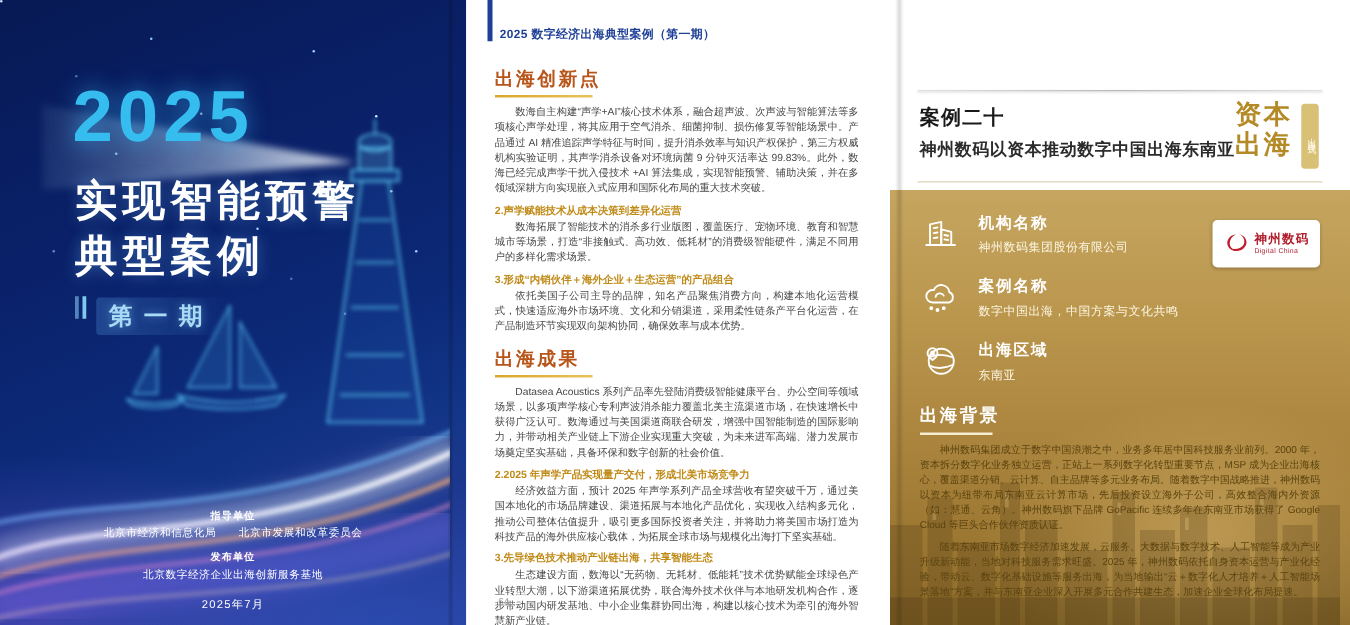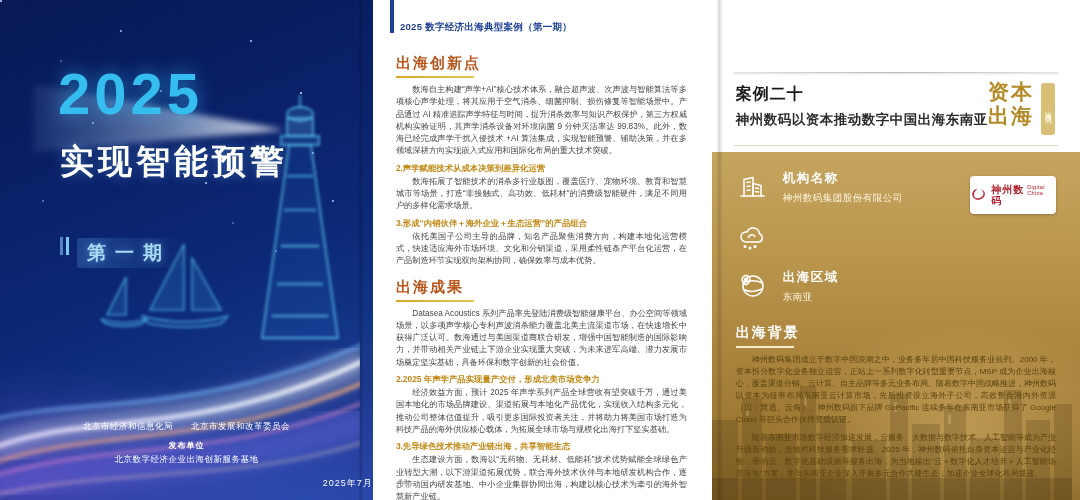--- a/index.html
+++ b/index.html
@@ -35,21 +35,21 @@
   .issue-bars i:nth-child(1){ height:18px; opacity:.6; }
   .issue-bars i:nth-child(2){ height:18px; }
   .issue-badge { color:#a9dbf6; font-size:19px; font-weight:bold; letter-spacing:9px;
     padding:2px 14px 2px 10px; border-radius:3px;
     background:linear-gradient(90deg, rgba(90,160,230,.28), rgba(90,160,230,0));
     text-shadow:0 0 8px rgba(130,210,255,.5);margin-top:14px; }
 
   .cover-footer { position:absolute; left:0; right:0; bottom:10px; text-align:center; color:#fff; z-index:5; }
   .cf-label { font-size:8px; font-weight:bold; margin-top:7px; letter-spacing:1px; }
   .cf-orgs  { font-size:8.5px; margin-top:3px; letter-spacing:.5px; }
-  .cf-date  { font-size:9px; margin-top:11px; letter-spacing:1px;text-align:right; }
+  .cf-date  { font-size:9px; margin-top:11px; letter-spacing:1px; }
 
   
   .page-mid { position:relative; width:360px; height:500px; background:#fff; }
   .mid-bar { position:absolute; left:17px; top:0; width:4px; height:33px; background:#1e3f96; }
   .mid-title { position:absolute; left:27px; top:21px; font-size:9.5px; font-weight:bold; color:#1e3f96; letter-spacing:.3px; }
   .mid-body { position:absolute; left:23px; right:25px; top:44px; }
   .section-head { font-size:15px; font-weight:bold; color:#b8551a; letter-spacing:2px; margin:10px 0 6px; }
   .section-head::after { content:''; display:block; width:78px; height:2px; margin-top:3px;
     background:linear-gradient(90deg,#d9a72c,#e8c35a); }
   .sub { font-size:8.4px; font-weight:bold; color:#c08a17; margin:5px 0 2px; }
@@ -77,21 +77,21 @@
 
   .info { position:absolute; left:24px; top:18px; }
   .info-row { display:flex; align-items:flex-start; margin-bottom:16px; }
   .info-icon { width:32px; height:32px; margin-right:15px; flex:0 0 32px; }
   .info-label { font-size:12.5px; font-weight:bold; color:#fff; letter-spacing:1.5px; }
   .info-value { font-size:9.5px; color:#fdf6e2; margin-top:5px; letter-spacing:.5px; }
 
   .logo-box { position:absolute; right:24px; top:24px; width:86px; height:38px; background:#fff;
     border-radius:4px; display:flex; align-items:center; justify-content:center; gap:5px;
     box-shadow:0 1px 3px rgba(0,0,0,.25); }
-  .logo-text { display:flex; flex-direction:row; line-height:1.15; }
+  .logo-text { display:flex; flex-direction:column; line-height:1.15; }
   .logo-cn { font-size:10px; font-weight:bold; color:#b01c2a; letter-spacing:1px; }
   .logo-en { font-size:5.5px; color:#b01c2a; letter-spacing:.3px; }
 
   .bg-sec { position:absolute; left:24px; right:24px; top:172px; }
   .bg-head { font-size:14px; font-weight:bold; color:#fff; letter-spacing:2px; }
   .bg-head::after { content:''; display:block; width:58px; height:2px; background:#f5ecd2; margin-top:4px; }
   .bg-para { font-size:8px; line-height:1.5; color:#5a430f; text-align:justify; text-indent:2em; margin-top:6px; }
 
   
   .gutter-1 { position:absolute; left:358px; top:0; width:5px; height:100%; pointer-events:none;
@@ -161,30 +161,32 @@
       <path d="M-10,164 C100,126 212,150 370,80" stroke="#ffb077" stroke-width="3.5" fill="none" filter="url(#b1)" opacity=".9"></path>
       <path d="M-10,177 C110,140 222,162 370,100" stroke="#ff93c4" stroke-width="2.6" fill="none" filter="url(#b1)" opacity=".8"></path>
       <path d="M-10,120 C90,96 192,118 370,42" stroke="#7cc2ff" stroke-width="3" fill="none" filter="url(#b1)" opacity=".8"></path>
       <path d="M-10,196 C120,166 240,184 370,140" stroke="#ffd9a8" stroke-width="2.2" fill="none" filter="url(#b1)" opacity=".7"></path>
     </svg>
     <div class="haze"></div>
 
     <div class="cover-year">2025</div>
     <div class="cover-title">
       <div>实现智能预警</div>
+      <div>典型案例</div>
     </div>
     <div class="issue-wrap">
       <span class="issue-bars">
           <i></i>
           <i></i>
         </span>
       <span class="issue-badge">第一期</span>
     </div>
 
     <div class="cover-footer">
+      <div class="cf-label">指导单位</div>
       <div class="cf-orgs">北京市经济和信息化局　　北京市发展和改革委员会</div>
       <div class="cf-label">发布单位</div>
       <div class="cf-orgs">北京数字经济企业出海创新服务基地</div>
       <div class="cf-date">2025年7月</div>
     </div>
   </section>
 
   <section class="page-mid">
     <div class="mid-bar"></div>
     <div class="mid-title">2025 数字经济出海典型案例（第一期）</div>
@@ -271,20 +273,24 @@
         </div>
 
         <div class="info-row">
           <svg class="info-icon" viewBox="0 0 32 32" stroke="#fff" fill="none" stroke-width="1.5" stroke-linecap="round" stroke-linejoin="round">
             <path d="M10 21a5 5 0 1 1 1-9.9 A6.5 6.5 0 0 1 23.5 12.8 A4.3 4.3 0 0 1 23 21 Z"></path>
             <path d="M12.5 16.5 a3.5 3.5 0 0 1 6.5 -1"></path>
             <circle cx="9" cy="25.5" r="0.8" fill="#fff"></circle>
               <circle cx="14" cy="27" r="0.8" fill="#fff"></circle>
             <circle cx="19" cy="25.5" r="0.8" fill="#fff"></circle>
           </svg>
+          <div>
+            <div class="info-label">案例名称</div>
+            <div class="info-value">数字中国出海，中国方案与文化共鸣</div>
+          </div>
         </div>
 
         <div class="info-row">
           <svg class="info-icon" viewBox="0 0 32 32" stroke="#fff" fill="none" stroke-width="1.5" stroke-linecap="round" stroke-linejoin="round">
             <circle cx="17" cy="17" r="10"></circle>
             <path d="M8 13.5 Q17 10 26.5 14"></path>
             <path d="M7.5 20.5 Q16 24.5 26 20"></path>
             <path d="M10 6.5 a4 4 0 0 1 4 4 c0 2.8 -4 5.5 -4 5.5 s-4 -2.7 -4 -5.5 a4 4 0 0 1 4 -4 Z" fill="rgba(255,255,255,.15)"></path>
             <circle cx="10" cy="10.5" r="1.2" fill="#fff"></circle>
           </svg>

